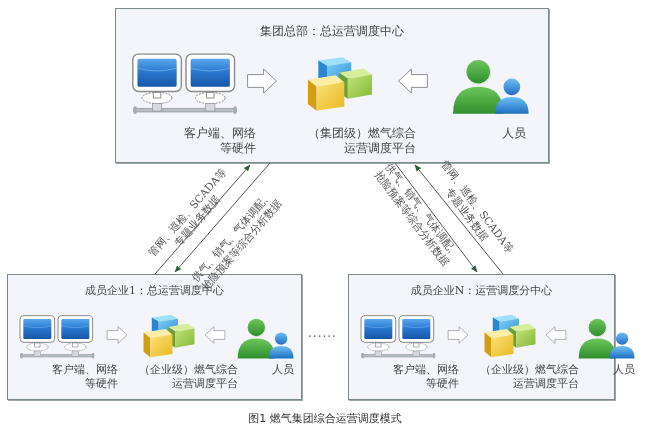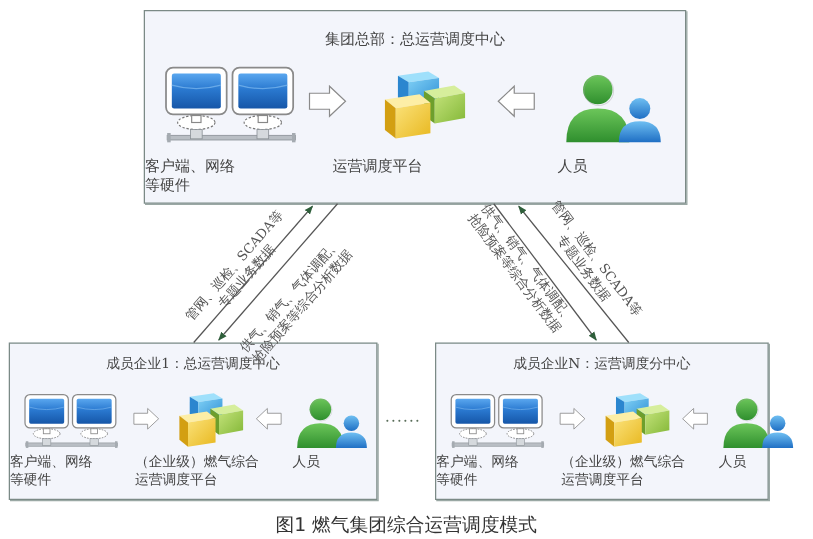--- a/index.html
+++ b/index.html
@@ -1,26 +1,26 @@
 <!DOCTYPE html>
 <html><head>
 <meta charset="utf-8">
 <style>
   html, body { margin:0; padding:0; }
   body { width:650px; height:431px; background:#ffffff; position:relative; overflow:hidden;
          font-family:"DejaVu Serif","Liberation Serif",serif; color:#4a4a4a; }
   .box { position:absolute; background:#f3f5fb; border:1.5px solid #7b8a86;
          box-shadow:1px 1px 0 #9aa8a4; box-sizing:border-box;text-decoration:underline; }
   .box-title { position:absolute; left:0; right:0; text-align:center; font-size:12px; color:#444; }
-  .lbl { position:absolute; text-align:left; font-size:12px; line-height:15px; color:#444; }
+  .lbl { position:absolute; text-align:right; font-size:12px; line-height:15px; color:#444; }
   .sm .lbl, .sm .box-title { font-size:11px; line-height:14px; }
   .icon { position:absolute; }
   svg.connectors { position:absolute; left:0; top:0; }
   .caption { position:absolute; left:0; right:0; top:411px; text-align:center;
-             font-family:"DejaVu Sans","Liberation Sans",sans-serif; font-size:15px; color:#333; }
+             font-family:"DejaVu Sans","Liberation Sans",sans-serif; font-size:11px; color:#333; }
   .dots { position:absolute; left:308px; top:330px; font-size:12px; letter-spacing:1px; color:#5a6e5a; }
   .diag-text { font-family:"DejaVu Serif","Liberation Serif",serif; font-size:10.5px; fill:#555; }
 </style>
 </head>
 <body>
 
 <svg width="0" height="0" style="position:absolute">
   <defs>
     <linearGradient id="scr" x1="0" y1="0" x2="0" y2="1">
       <stop offset="0" stop-color="#5aa7ef"></stop>
@@ -121,20 +121,21 @@
     </svg>
   <svg class="icon" style="left:332px; top:46px;" width="84" height="62">
       <use href="#sym-people"></use>
     </svg>
 
   <div class="lbl" style="left:0px; top:117px; width:140px;">
     <div>客户端、网络</div>
     <div>等硬件</div>
   </div>
   <div class="lbl" style="left:150px; top:117px; width:150px;">
+    <div>（集团级）燃气综合</div>
     <div>运营调度平台</div>
   </div>
   <div class="lbl" style="left:330px; top:117px; width:80px;">人员</div>
 </div>
 
 <div class="box sm" style="left:7px; top:274px; width:295px; height:126px;">
   <div class="box-title" style="top:9px;">成员企业1：总运营调度中心</div>
 
   <svg class="icon" style="left:10px; top:38px;" width="80" height="48">
       <use href="#sym-computers"></use>

